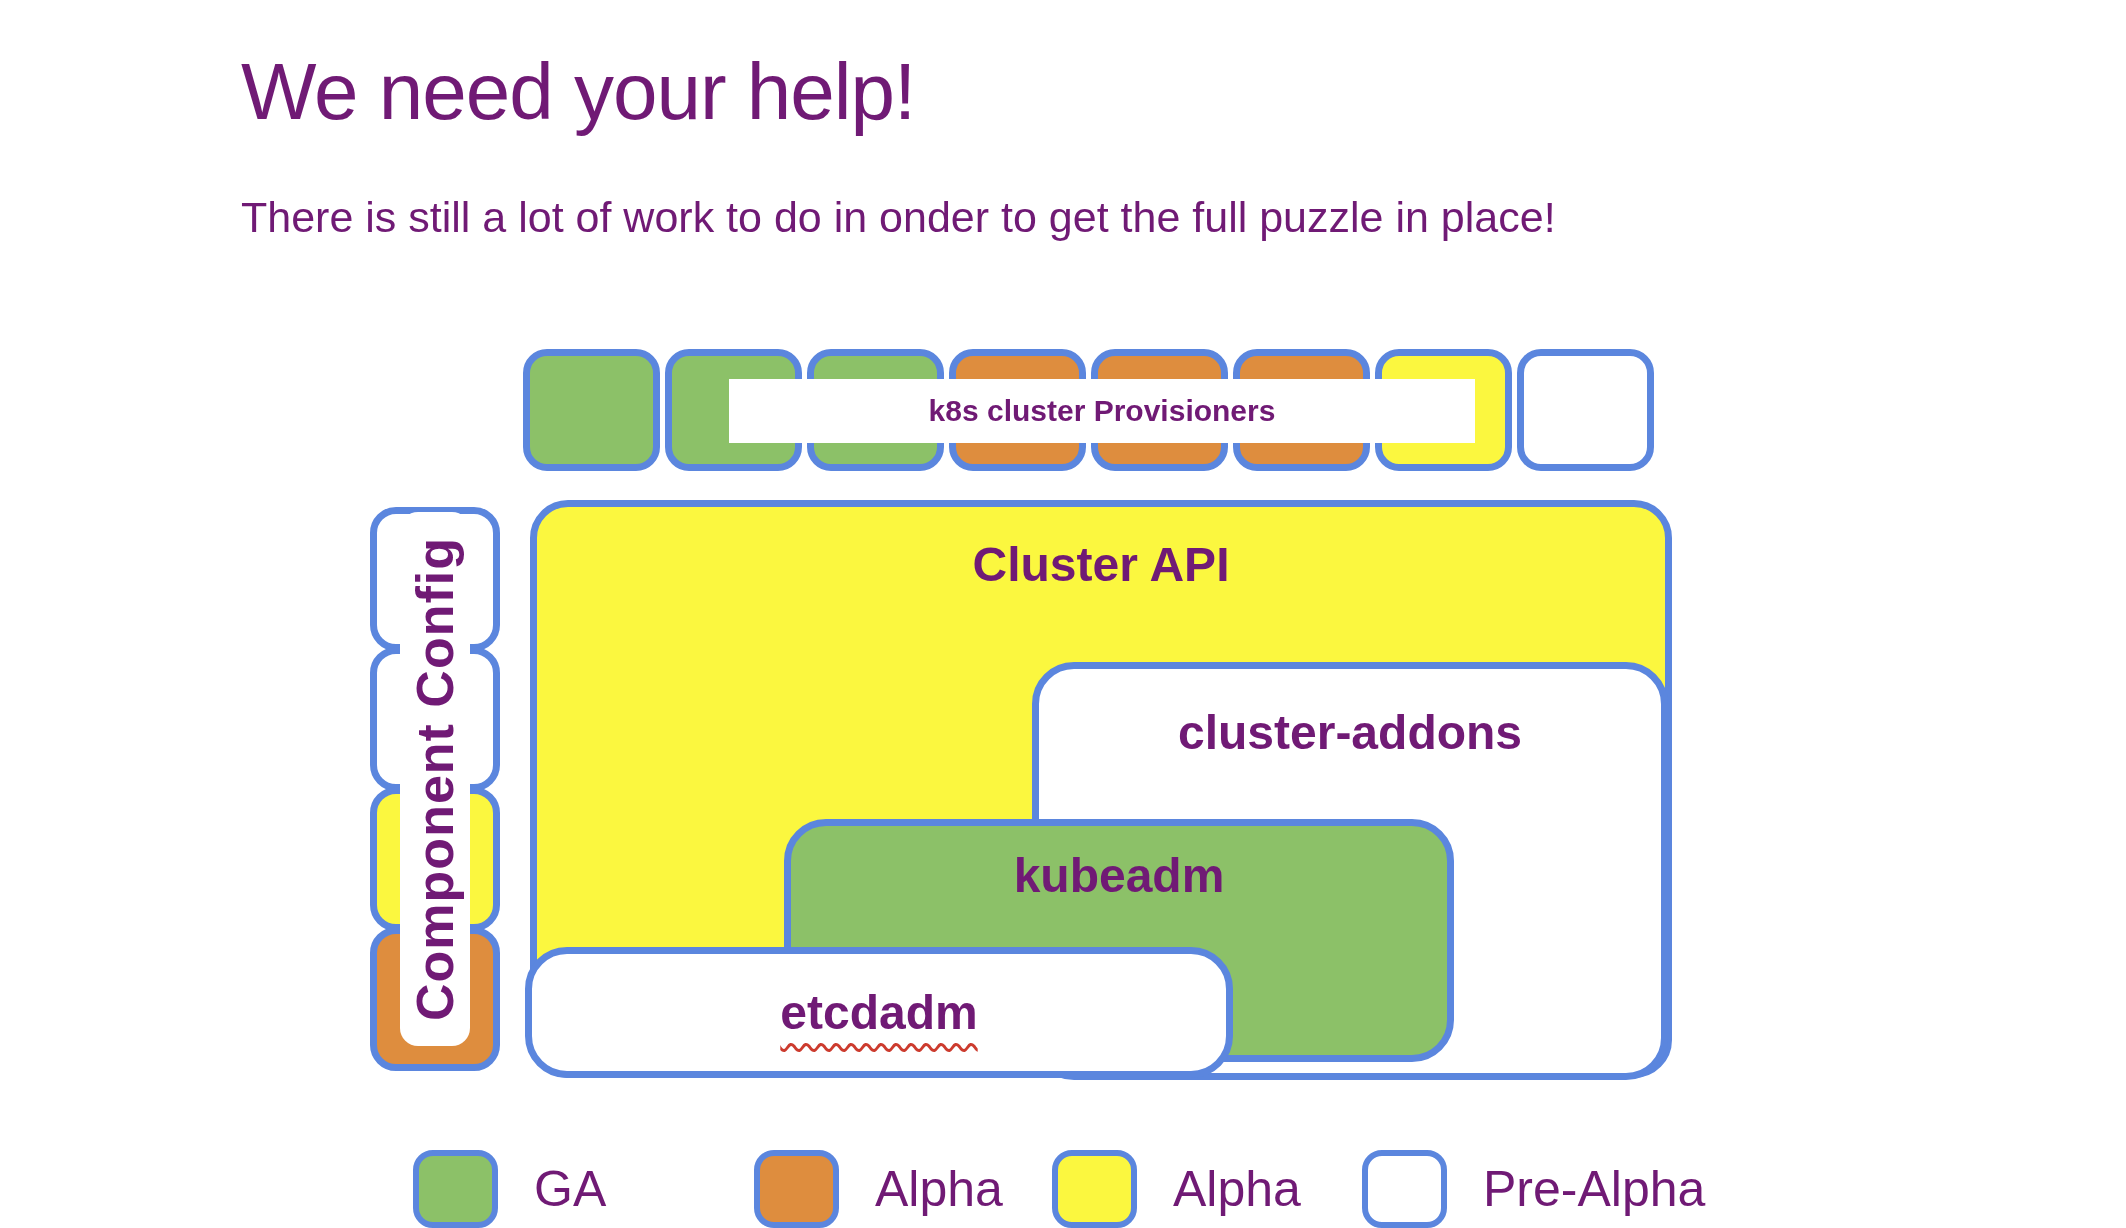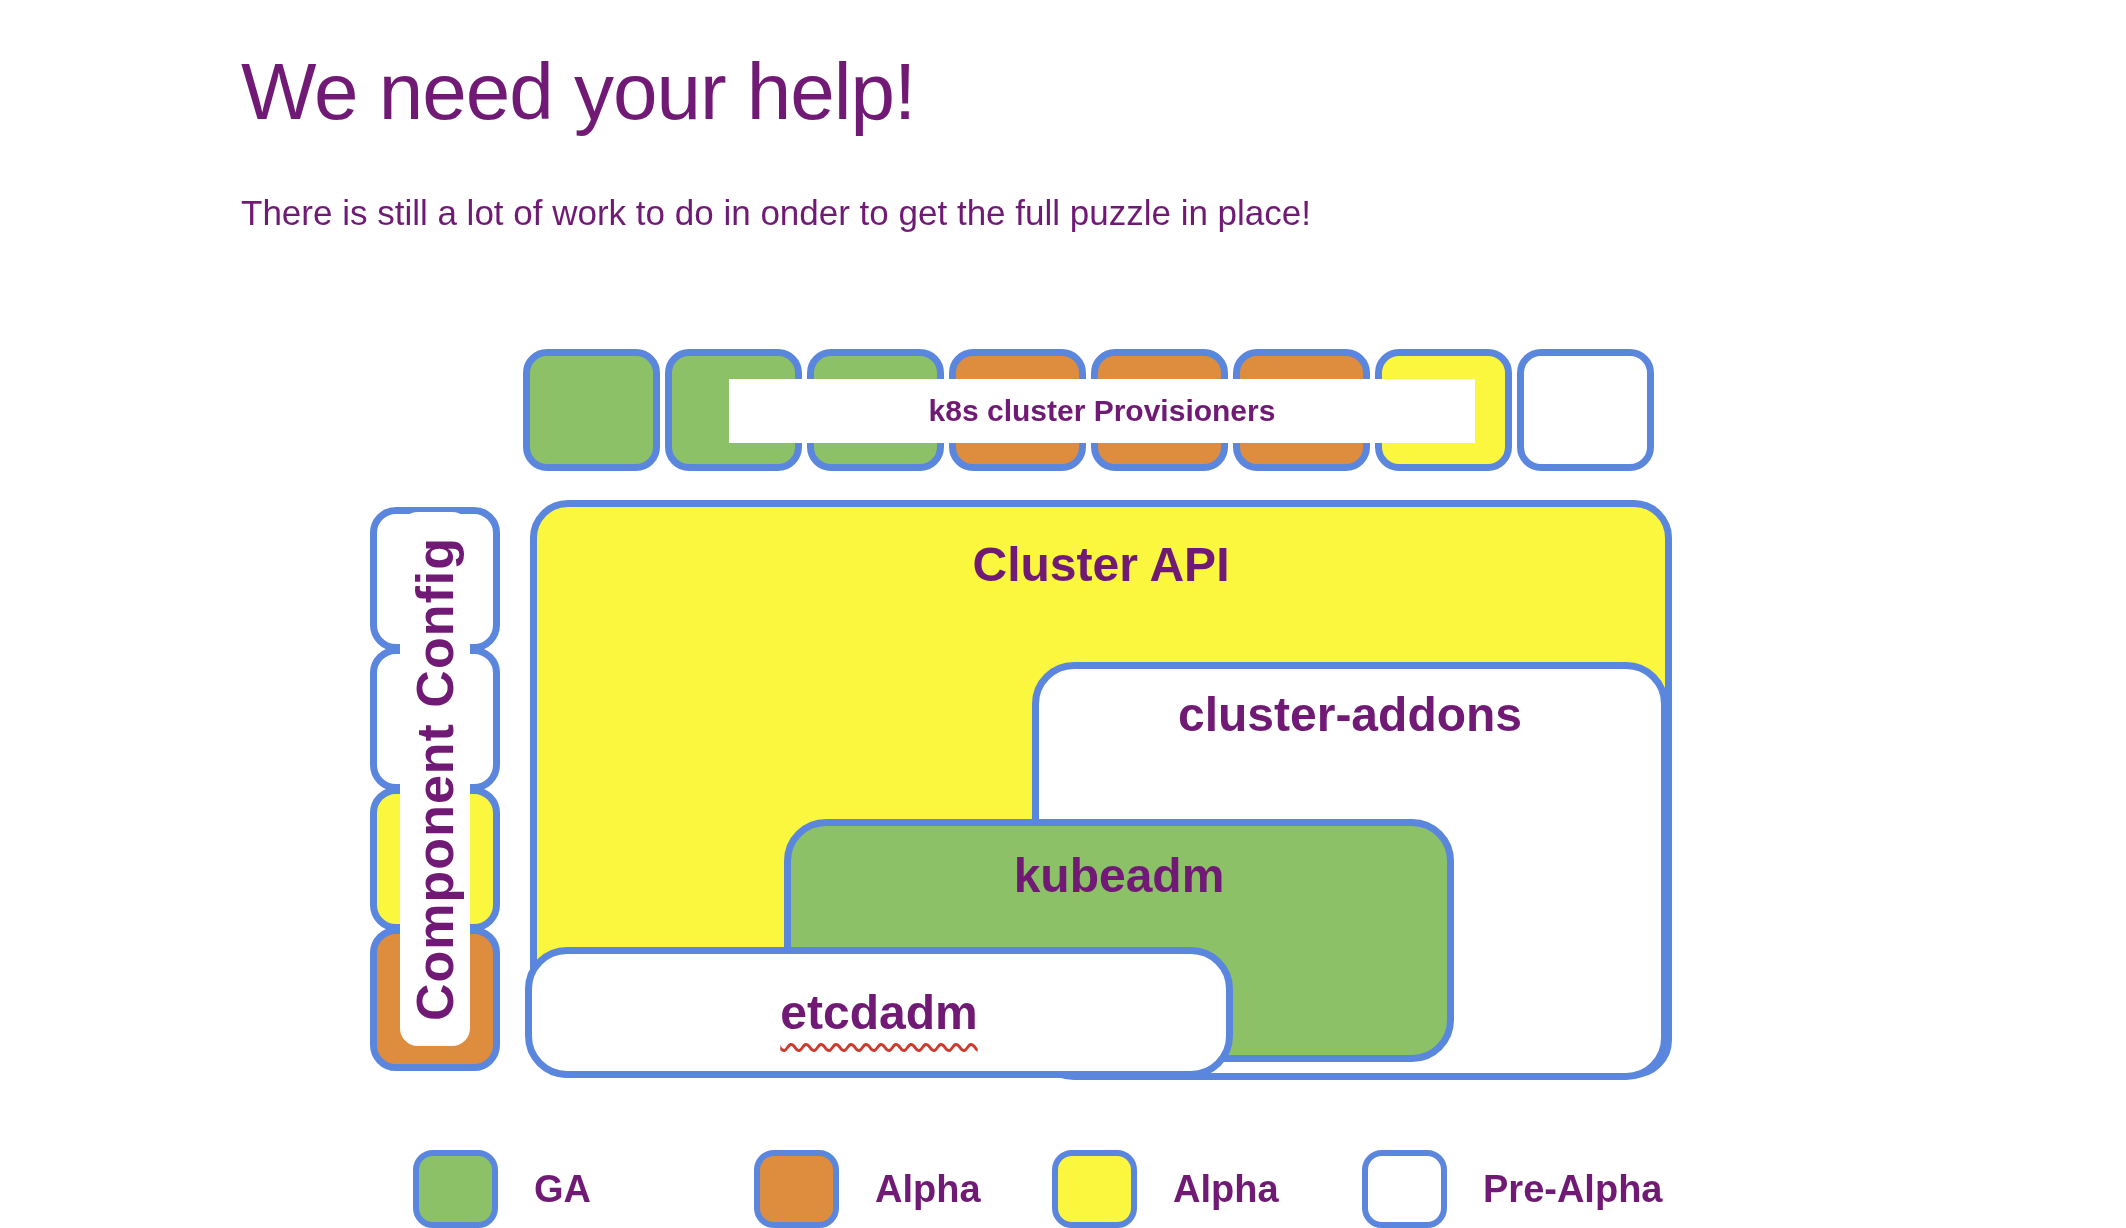--- a/index.html
+++ b/index.html
@@ -6,21 +6,21 @@
   .slide{
     position:relative; width:2126px; height:1228px; background:#ffffff;
     font-family:"Liberation Sans", sans-serif; color:#701a75; overflow:hidden;margin-top:32px;
   }
   .abs{position:absolute;}
   .title{
     left:241px; top:14px; font-size:80px; font-weight:400; line-height:1.15;
     letter-spacing:-1px; white-space:nowrap;
   }
   .subtitle{
-    left:241px; top:158px; font-size:35px; font-weight:400; line-height:1.3;
+    left:241px; top:158px; font-size:43px; font-weight:400; line-height:1.3;
     white-space:nowrap;
   }
   
   .row{left:523px; top:317px; height:122px; display:flex; gap:5px; z-index:2;}
   .piece{
     width:137px; height:122px; box-sizing:border-box;
     border:7px solid var(--c-border); border-radius:24px; background:#fff;
   }
   .prov-band{
     left:729px; top:347px; width:746px; height:64px; background:#ffffff; z-index:5;
@@ -42,38 +42,38 @@
     font-size:52px; font-weight:700; white-space:nowrap; letter-spacing:1px;
   }
   
   .bigbox{
     box-sizing:border-box; border:7px solid var(--c-border);
     font-size:48px; font-weight:700; text-align:center;
   }
   .cluster-api{ left:530px; top:468px; width:1142px; height:578px;
     border-radius:38px; background:var(--c-alpha); z-index:1; padding-top:30px;}
   .cluster-addons{ left:1032px; top:630px; width:636px; height:418px;
-    border-radius:42px; background:var(--c-pre-alpha); z-index:2; padding-top:18px;}
+    border-radius:42px; background:var(--c-pre-alpha); z-index:2; padding-top:36px;}
   .kubeadm{ left:784px; top:787px; width:670px; height:243px;
     border-radius:42px; background:var(--c-ga); z-index:3; padding-top:22px;}
   .etcdadm{ left:525px; top:915px; width:708px; height:131px;
     border-radius:42px; background:var(--c-pre-alpha); z-index:4;
     display:flex; align-items:center; justify-content:center;}
   .squiggle{
     text-decoration-line:underline; text-decoration-style:wavy;
     text-decoration-color:var(--c-squiggle); text-decoration-thickness:3px;
     text-underline-offset:14px;
   }
   
   .legend-item{ top:1118px; display:flex; align-items:center; z-index:2;}
   .legend-swatch{
     width:85px; height:78px; box-sizing:border-box; display:inline-block;
     border:6px solid var(--c-border); border-radius:20px; background:#fff;
   }
-  .legend-label{ margin-left:36px; font-size:38px; font-weight:700; white-space:nowrap;}
+  .legend-label{ margin-left:36px; font-size:50px; font-weight:400; white-space:nowrap;}
 </style>
 </head>
 <body>
 
 <div class="slide">
 
   <div class="abs title">We need your help!</div>
   <div class="abs subtitle">There is still a lot of work to do in onder to get the full puzzle in place!</div>
 
   <div>

